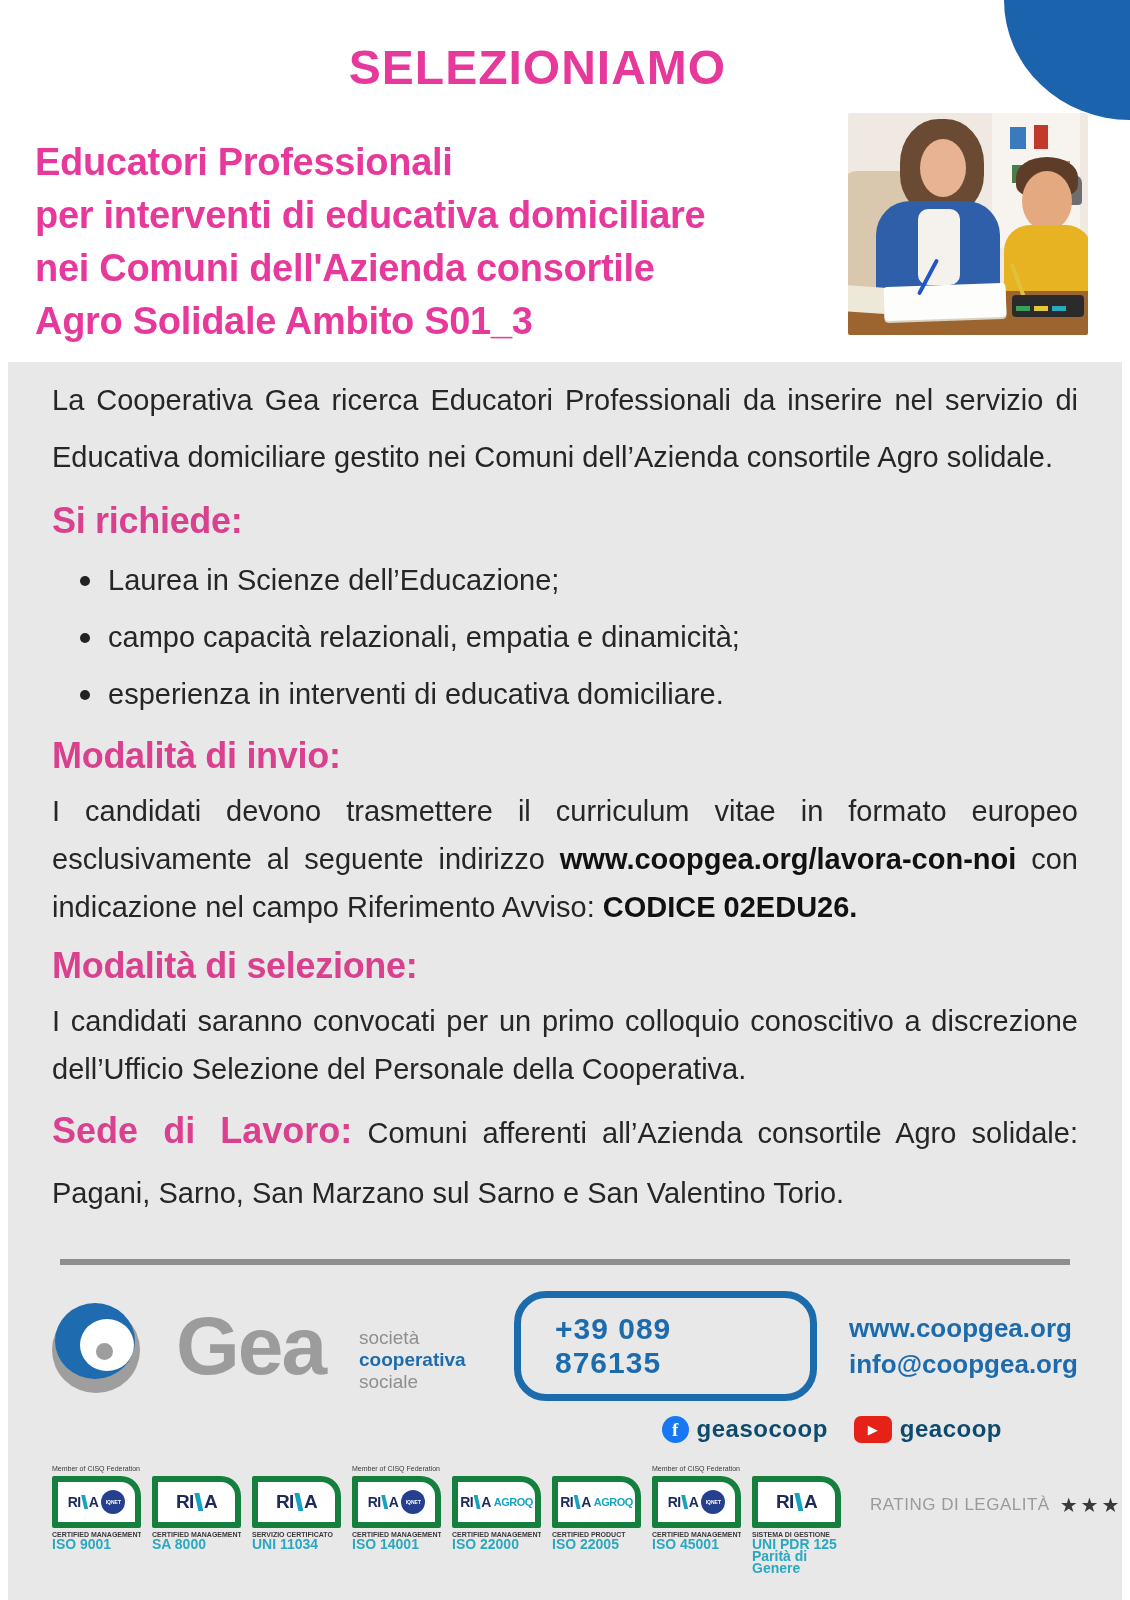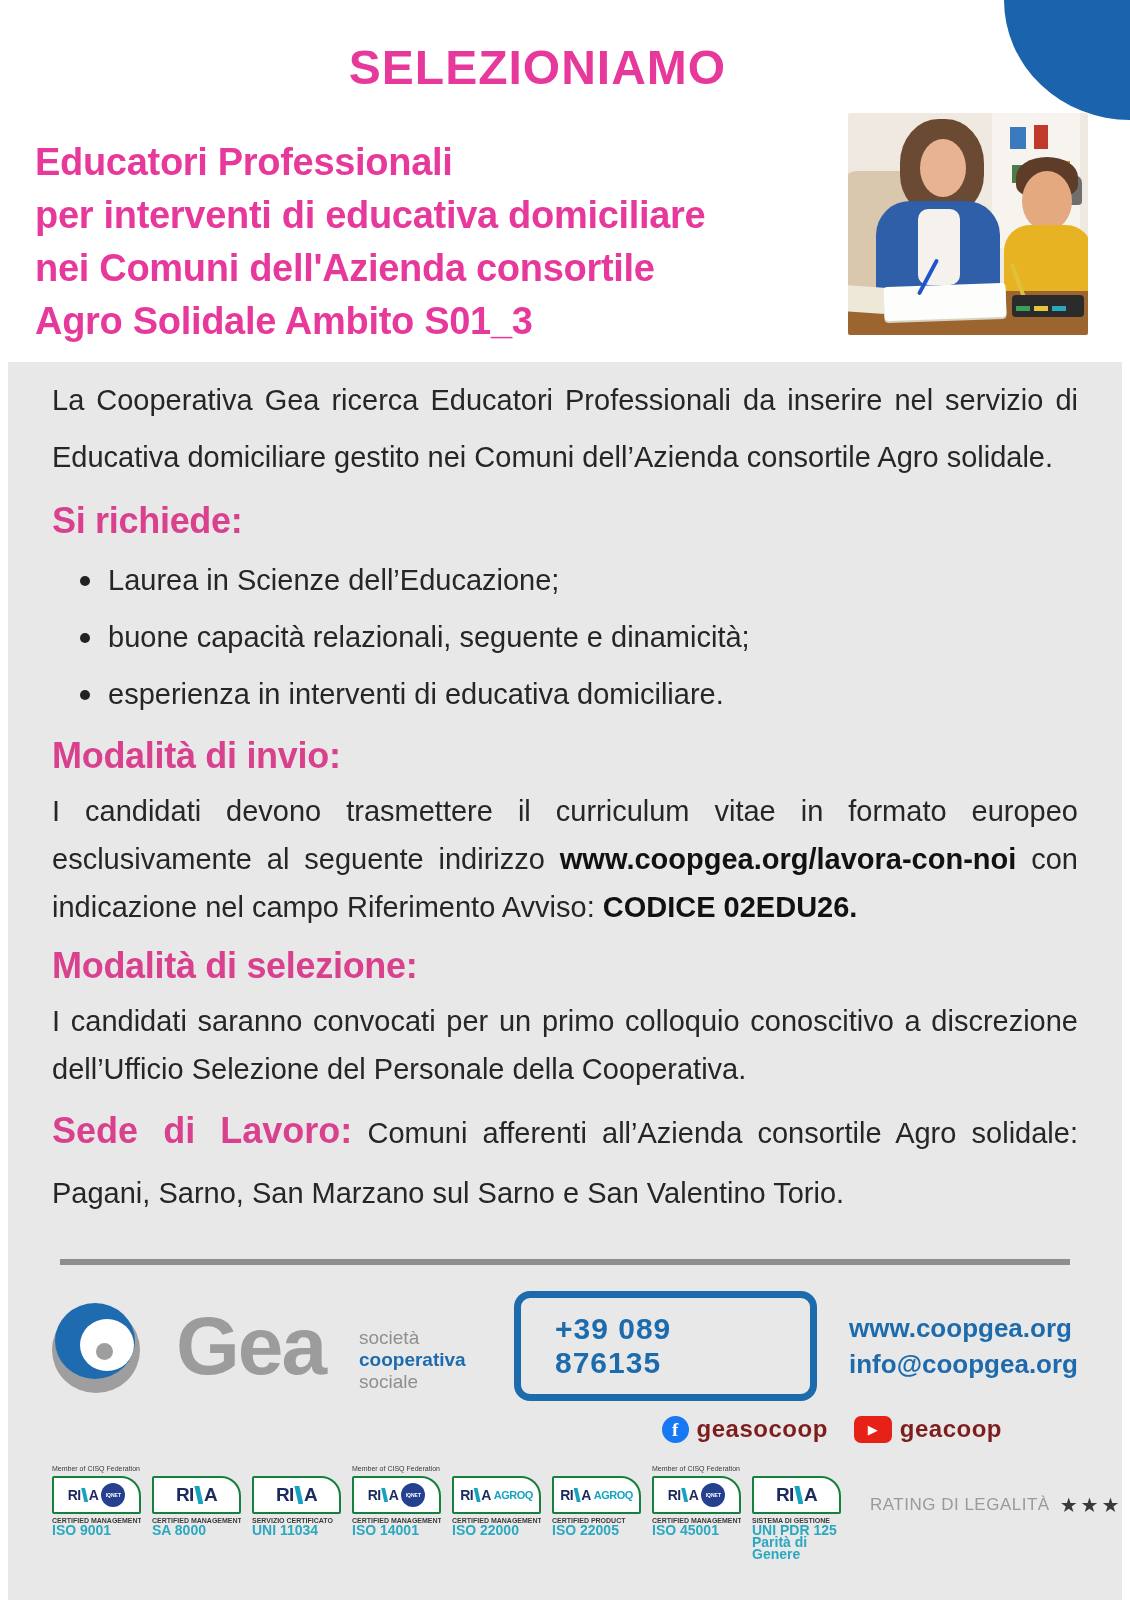--- a/index.html
+++ b/index.html
@@ -78,39 +78,39 @@
   .gea-icon { position:relative; width:92px; height:90px; flex:0 0 92px; }
   .gea-icon .c1 { position:absolute; left:0; top:4px; width:88px; height:86px; border-radius:50%; background:#9e9e9e; }
   .gea-icon .c2 { position:absolute; left:3px; top:0; width:80px; height:76px; border-radius:50%; background:#1f6bb0; }
   .gea-icon .c3 { position:absolute; left:28px; top:16px; width:54px; height:52px; border-radius:50%; background:#ffffff; }
   .gea-icon .c4 { position:absolute; left:44px; top:40px; width:17px; height:17px; border-radius:50%; background:#9e9e9e; }
   .gea-name { font-size:82px; font-weight:bold; color:#9c9c9c; letter-spacing:-2px; margin-left:8px; }
   .gea-tag { margin-left:10px; line-height:22px; font-size:19px; }
   .gea-tag .t1,.gea-tag .t3 { color:#8f8f8f; }
   .gea-tag .t2 { color:#1d6bad; font-weight:bold; }
   .phone-btn {
-    margin-left:70px; border:7px solid #1c6cad; border-radius:16px;
+    margin-left:70px; border:7px solid #1c6cad; border-radius:32px;
     padding:14px 34px; font-size:30px; font-weight:bold; color:#1c6cad;
     letter-spacing:1px; background:transparent;
   }
   .contacts { margin-left:32px; text-align:left; }
   .contacts div { font-size:26px; font-weight:bold; color:#1d6bad; line-height:36px; }
   .social-row { display:flex; justify-content:flex-end; align-items:center; gap:26px; margin:14px 76px 0 0; }
   .social-item { display:flex; align-items:center; gap:8px; }
   .fb-icon { width:27px; height:27px; border-radius:50%; background:#1877f2; color:#fff;
              font-size:19px; font-weight:bold; text-align:center; line-height:27px; font-family:"Liberation Serif", serif; }
   .yt-icon { width:38px; height:27px; border-radius:7px; background:#e62117; color:#fff;
              font-size:13px; text-align:center; line-height:27px; }
-  .social-label { font-size:24px; font-weight:bold; color:#7f1d1d; letter-spacing:0.5px; }
+  .social-label { font-size:24px; font-weight:bold; color:#0c4a6e; letter-spacing:0.5px; }
   
   .certs-row { display:flex; align-items:flex-start; gap:11px; margin-top:22px; }
   .cert { width:89px; flex:0 0 89px; }
   .cert .note { height:11px; font-size:7px; color:#3a3a3a; white-space:nowrap; overflow:hidden; }
   .cert .box {
-    height:38px; background:#ffffff; border:2px solid #15803d;
+    height:52px; background:#ffffff; border:6px solid #15803d;
     border-radius:2px 20px 2px 2px; display:flex; align-items:center; justify-content:center; gap:3px;
   }
   .rina { display:flex; align-items:center; font-weight:bold; color:#1c2a5e; font-size:19px; letter-spacing:-0.5px; }
   .rina.small { font-size:14px; }
   .rina-n { display:inline-block; width:9px; height:18px; background:#17a3c0;
             clip-path:polygon(0 0, 55% 0, 100% 100%, 45% 100%); margin:0 0.5px; }
   .rina.small .rina-n { width:7px; height:14px; }
   .iqnet { width:24px; height:24px; border-radius:50%; background:#25408f; color:#fff;
            font-size:5px; font-weight:bold; display:flex; align-items:center; justify-content:center; }
   .agroq { color:#17a3c0; font-weight:bold; font-size:11px; letter-spacing:-0.5px; }
@@ -167,21 +167,21 @@
     <p class="intro">La Cooperativa Gea ricerca Educatori Professionali da inserire nel servizio di Educativa domiciliare gestito nei Comuni dell’Azienda consortile Agro solidale.</p>
 
     <h2 class="section">Si richiede:</h2>
     <ul class="reqs">
       <li>
         <span class="dot"></span>
         <span>Laurea in Scienze dell’Educazione;</span>
       </li>
       <li>
         <span class="dot"></span>
-        <span>buone capacità relazionali, seguente e dinamicità;</span>
+        <span>campo capacità relazionali, empatia e dinamicità;</span>
       </li>
       <li>
         <span class="dot"></span>
         <span>esperienza in interventi di educativa domiciliare.</span>
       </li>
     </ul>
 
     <h2 class="section">Modalità di invio:</h2>
     <p class="para"><span>I candidati devono trasmettere il curriculum vitae in formato europeo esclusivamente al seguente indirizzo </span><b>www.coopgea.org/lavora-con-noi</b><span> con indicazione nel campo Riferimento Avviso: </span><b>CODICE 02EDU26.</b></p>
 

